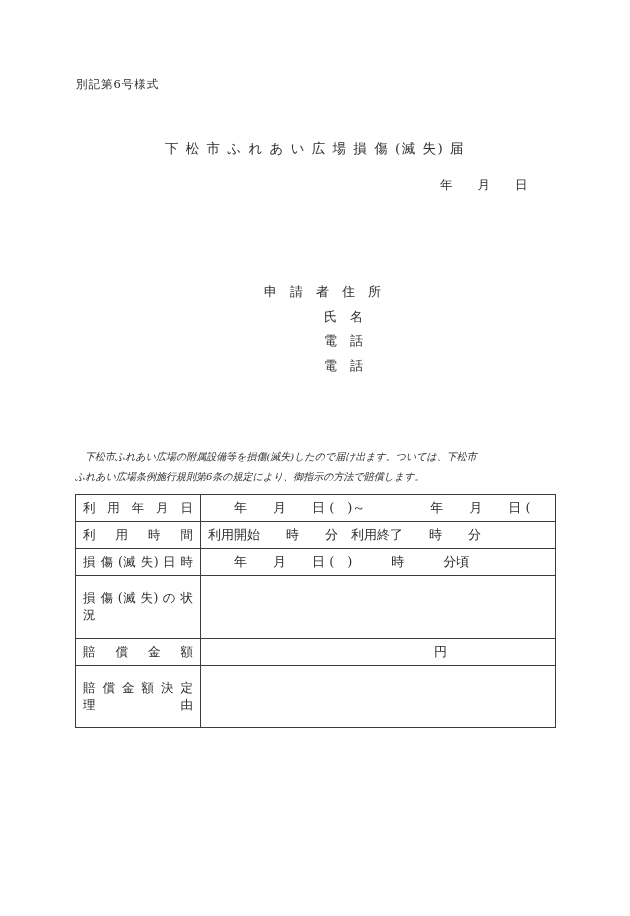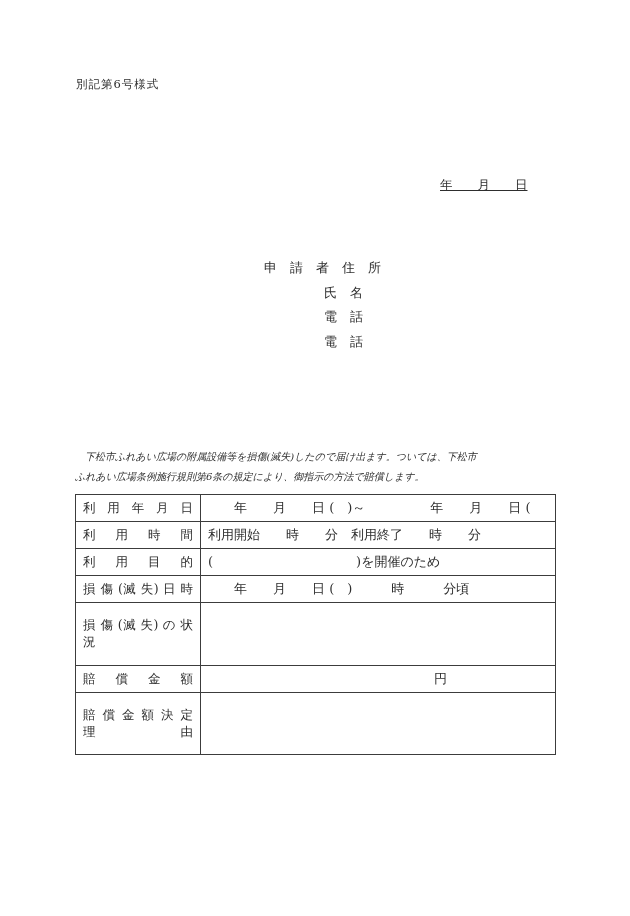--- a/index.html
+++ b/index.html
@@ -7,24 +7,24 @@
     position:relative;
     width:630px; height:816px;
     background:#ffffff;
     color:#2e2e2e;
     font-family:"DejaVu Serif","Liberation Serif",serif;
     overflow:hidden;
   }
   .abs { position:absolute; white-space:nowrap; }
   .form-number { left:76px; top:77px; font-size:11.5px; letter-spacing:1px; }
   .doc-title { left:0; top:140px; width:630px; text-align:center; font-size:13.5px; letter-spacing:1.5px; }
-  .date-line { left:440px; top:177px; font-size:12.5px;text-decoration:underline; }
+  .date-line { left:440px; top:177px; font-size:12.5px; }
   .addressee { left:85px; top:216px; font-size:13px; letter-spacing:2px; }
 
-  .applicant { left:264px; top:256px; font-size:13px; }
+  .applicant { left:264px; top:280px; font-size:13px; }
   .applicant .a-line { height:24.6px; line-height:24.6px; white-space:nowrap; }
   .applicant .indent { padding-left:60px; }
 
   .body-text { left:75px; top:447px; font-size:10px;font-style:italic; }
   .body-text .b-line { height:19.5px; line-height:19.5px; white-space:nowrap; }
 
   table.form-table {
     position:absolute; left:75px; top:494px;
     width:481px;
     border-collapse:collapse; table-layout:fixed;
@@ -48,20 +48,21 @@
   .h63 { height:63px; } .h62 { height:62px; }
   .yen-cell { padding-left:233px !important; }
 </style>
 </head>
 <body>
 
 <div class="page">
 
   <div class="abs form-number">別記第6号様式</div>
 
+  <div class="abs doc-title">下 松 市 ふ れ あ い 広 場 損 傷 (滅 失) 届</div>
 
   <div class="abs date-line">年　　月　　日</div>
 
 
   <div class="abs applicant">
     <div class="a-line">申　請　者　住　所</div>
     <div class="a-line indent">氏　名</div>
     <div class="a-line indent">電　話</div>
     <div class="a-line indent">電　話</div>
   </div>
@@ -79,24 +80,20 @@
     <tbody>
       <tr class="h24">
         <td class="t-label">利 用 年 月 日</td>
         <td class="t-value">　　年　　月　　日 (　)～　　　　　年　　月　　日 (　　)</td>
       </tr>
       <tr class="h24">
         <td class="t-label">利 用 時 間</td>
         <td class="t-value">利用開始　　時　　分　利用終了　　時　　分</td>
       </tr>
       <tr class="h24">
-        <td class="t-label">利 用 目 的</td>
-        <td class="t-value">(　　　　　　　　　　　)を開催のため</td>
-      </tr>
-      <tr class="h24">
         <td class="t-label">損 傷 (滅 失) 日 時</td>
         <td class="t-value">　　年　　月　　日 (　)　　　時　　　分頃</td>
       </tr>
       <tr class="h63">
         <td class="t-label">損 傷 (滅 失) の 状 況</td>
         <td class="t-value"></td>
       </tr>
       <tr class="h25">
         <td class="t-label">賠 償 金 額</td>
         <td class="t-value yen-cell">円</td>

